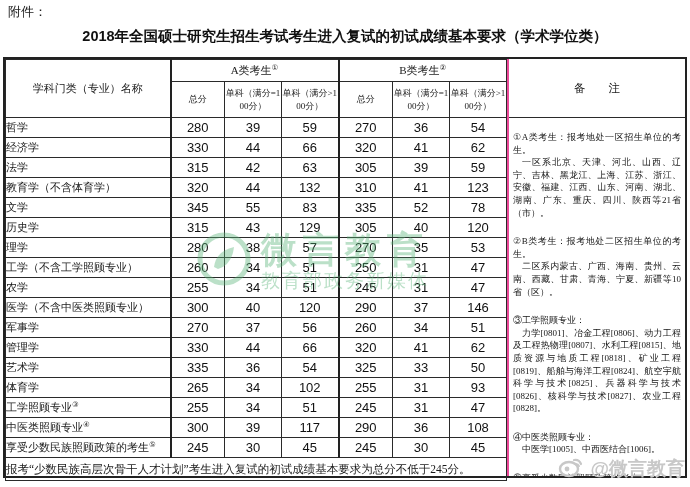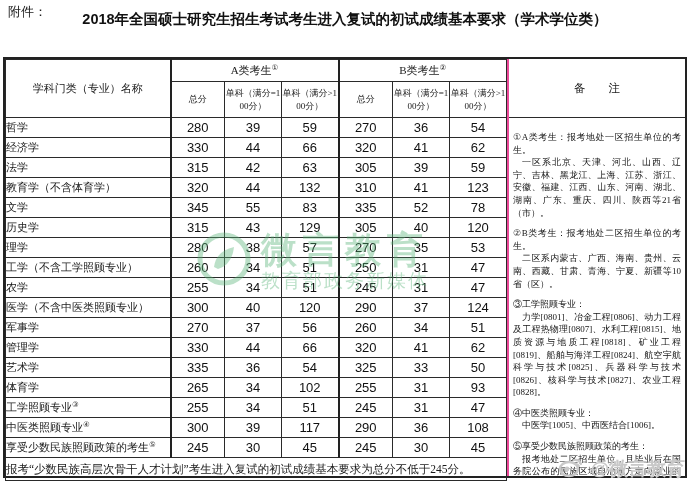--- a/index.html
+++ b/index.html
@@ -1,20 +1,20 @@
 <!DOCTYPE html>
 <html><head>
 <meta charset="utf-8">
 <style>
   html,body{margin:0;padding:0;background:#fff;}
   .page{position:relative;width:690px;height:487px;background:#ffffff;overflow:hidden;
         font-family:"Liberation Serif",serif;color:#1a1a1a;}
   .attachment{position:absolute;left:8px;top:3px;font-size:13px;
         font-family:Liberation Serif, serif;color:#222;}
-  .title{position:absolute;left:0;top:10px;width:100%;text-align:center;
+  .title{position:absolute;left:0;top:27px;width:100%;text-align:center;
         font-family:"Liberation Sans",sans-serif;font-weight:bold;font-size:14.5px;color:#111;}
   .table-wrap{position:absolute;left:3px;top:57px;width:684px;height:421px;
         border:2px solid #222;display:flex;box-sizing:border-box;background:#fff;}
   table.main{border-collapse:collapse;table-layout:fixed;width:501px;flex:0 0 501px;}
   table.main th,table.main td{border:1px solid #2a2a2a;padding:0;overflow:hidden;
         font-weight:normal;box-sizing:border-box;}
   .thick-left{border-left:2px solid #222 !important;}
   tr.h1{height:22px;}
   tr.h2{height:36px;}
   tr.data{height:20px;}
@@ -29,21 +29,21 @@
   td.val{font-family:"Liberation Sans",sans-serif;font-size:13px;text-align:center;color:#111;}
   .sup{font-size:7.5px;vertical-align:4px;}
   .foot-cell{font-size:11.5px;text-align:left;padding:2px 5px;white-space:nowrap;}
   .remarks-col{flex:1;border-left:2px solid #ec4899;display:flex;flex-direction:column;box-sizing:border-box;}
   .remarks-header{height:58px;flex:0 0 58px;border-bottom:1px solid #2a2a2a;display:flex;
         align-items:center;justify-content:center;font-size:11.5px;}
   .remarks-body{flex:1;padding:13px 4px 17px 4px;font-size:9px;line-height:1.4;color:#151515;
         overflow:hidden;}
   .note-p{text-align:justify;}
   .note-p.indent{text-indent:1em;}
-  .note-p.gap{margin-top:8px;}
+  .note-p.gap{margin-top:16px;}
   .wm-center{position:absolute;left:196px;top:231px;display:flex;align-items:center;gap:9px;
         opacity:0.40;pointer-events:none;}
   .wm-center .wm-texts{display:flex;flex-direction:column;align-items:flex-start;}
   .wm-big{font-family:"Liberation Sans",sans-serif;font-weight:bold;font-size:36px;
         letter-spacing:6px;color:#57b377;line-height:1;}
   .wm-sub{font-family:"Liberation Sans",sans-serif;font-size:19px;letter-spacing:2px;
         color:#57b377;margin-top:3px;line-height:1;}
   .wm-corner{position:absolute;right:5px;bottom:4px;display:flex;align-items:center;gap:6px;
         color:#c8c8c8;font-family:"Liberation Sans",sans-serif;font-weight:bold;font-size:19px;
         pointer-events:none;}
@@ -164,21 +164,21 @@
     <td class="val">31</td>
     <td class="val">47</td>
   </tr>
           <tr class="data">
     <td class="rn-cell"><span class="rn">医学（不含中医类照顾专业）</span><span class="sup rs"></span></td>
     <td class="val thick-left">300</td>
     <td class="val">40</td>
     <td class="val">120</td>
     <td class="val thick-left">290</td>
     <td class="val">37</td>
-    <td class="val">124</td>
+    <td class="val">146</td>
   </tr>
           <tr class="data">
     <td class="rn-cell"><span class="rn">军事学</span><span class="sup rs"></span></td>
     <td class="val thick-left">270</td>
     <td class="val">37</td>
     <td class="val">56</td>
     <td class="val thick-left">260</td>
     <td class="val">34</td>
     <td class="val">51</td>
   </tr>

